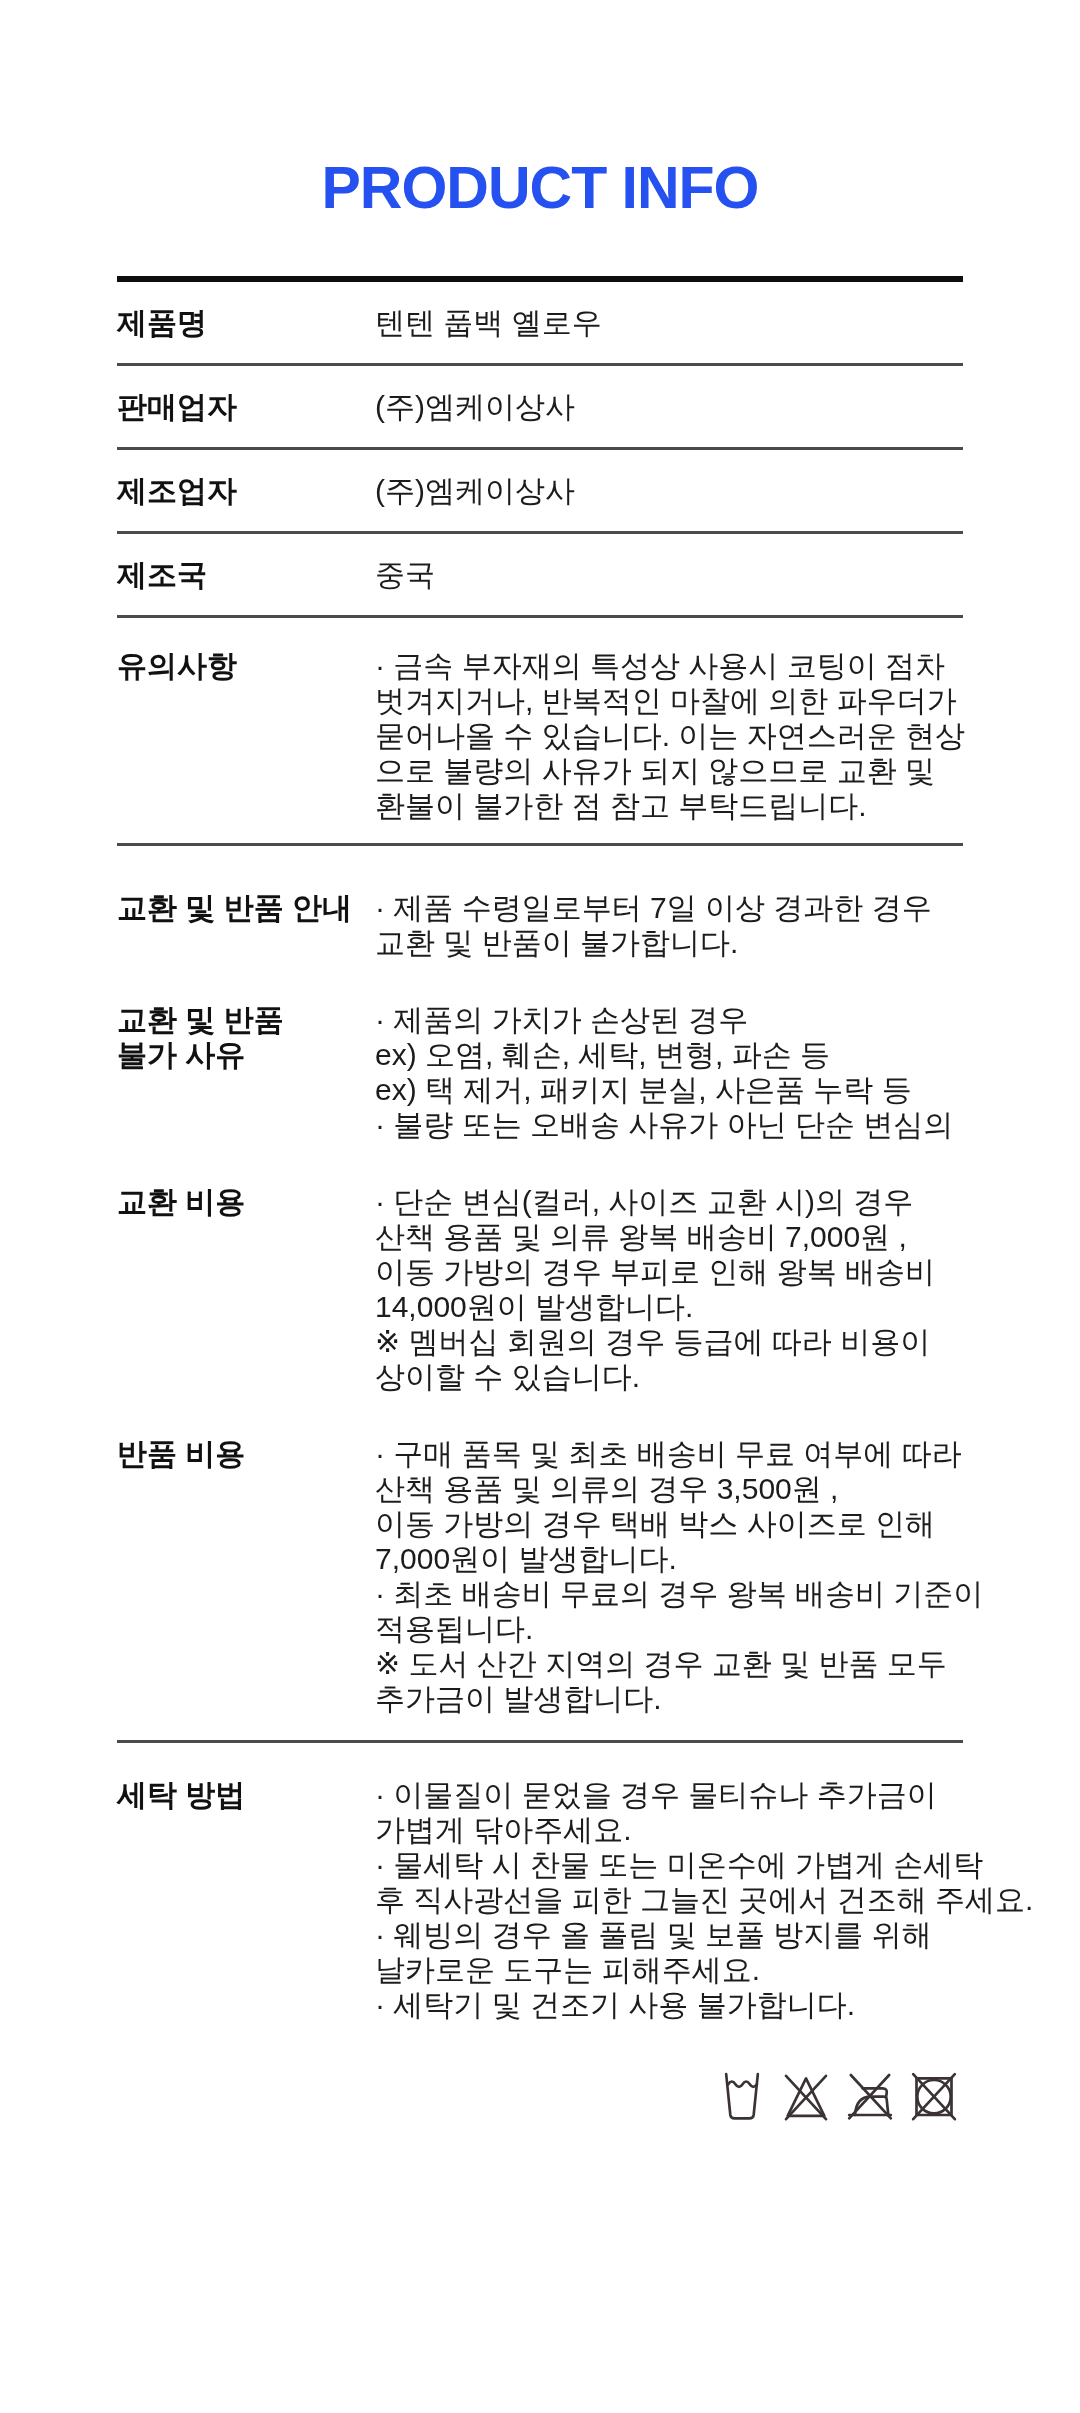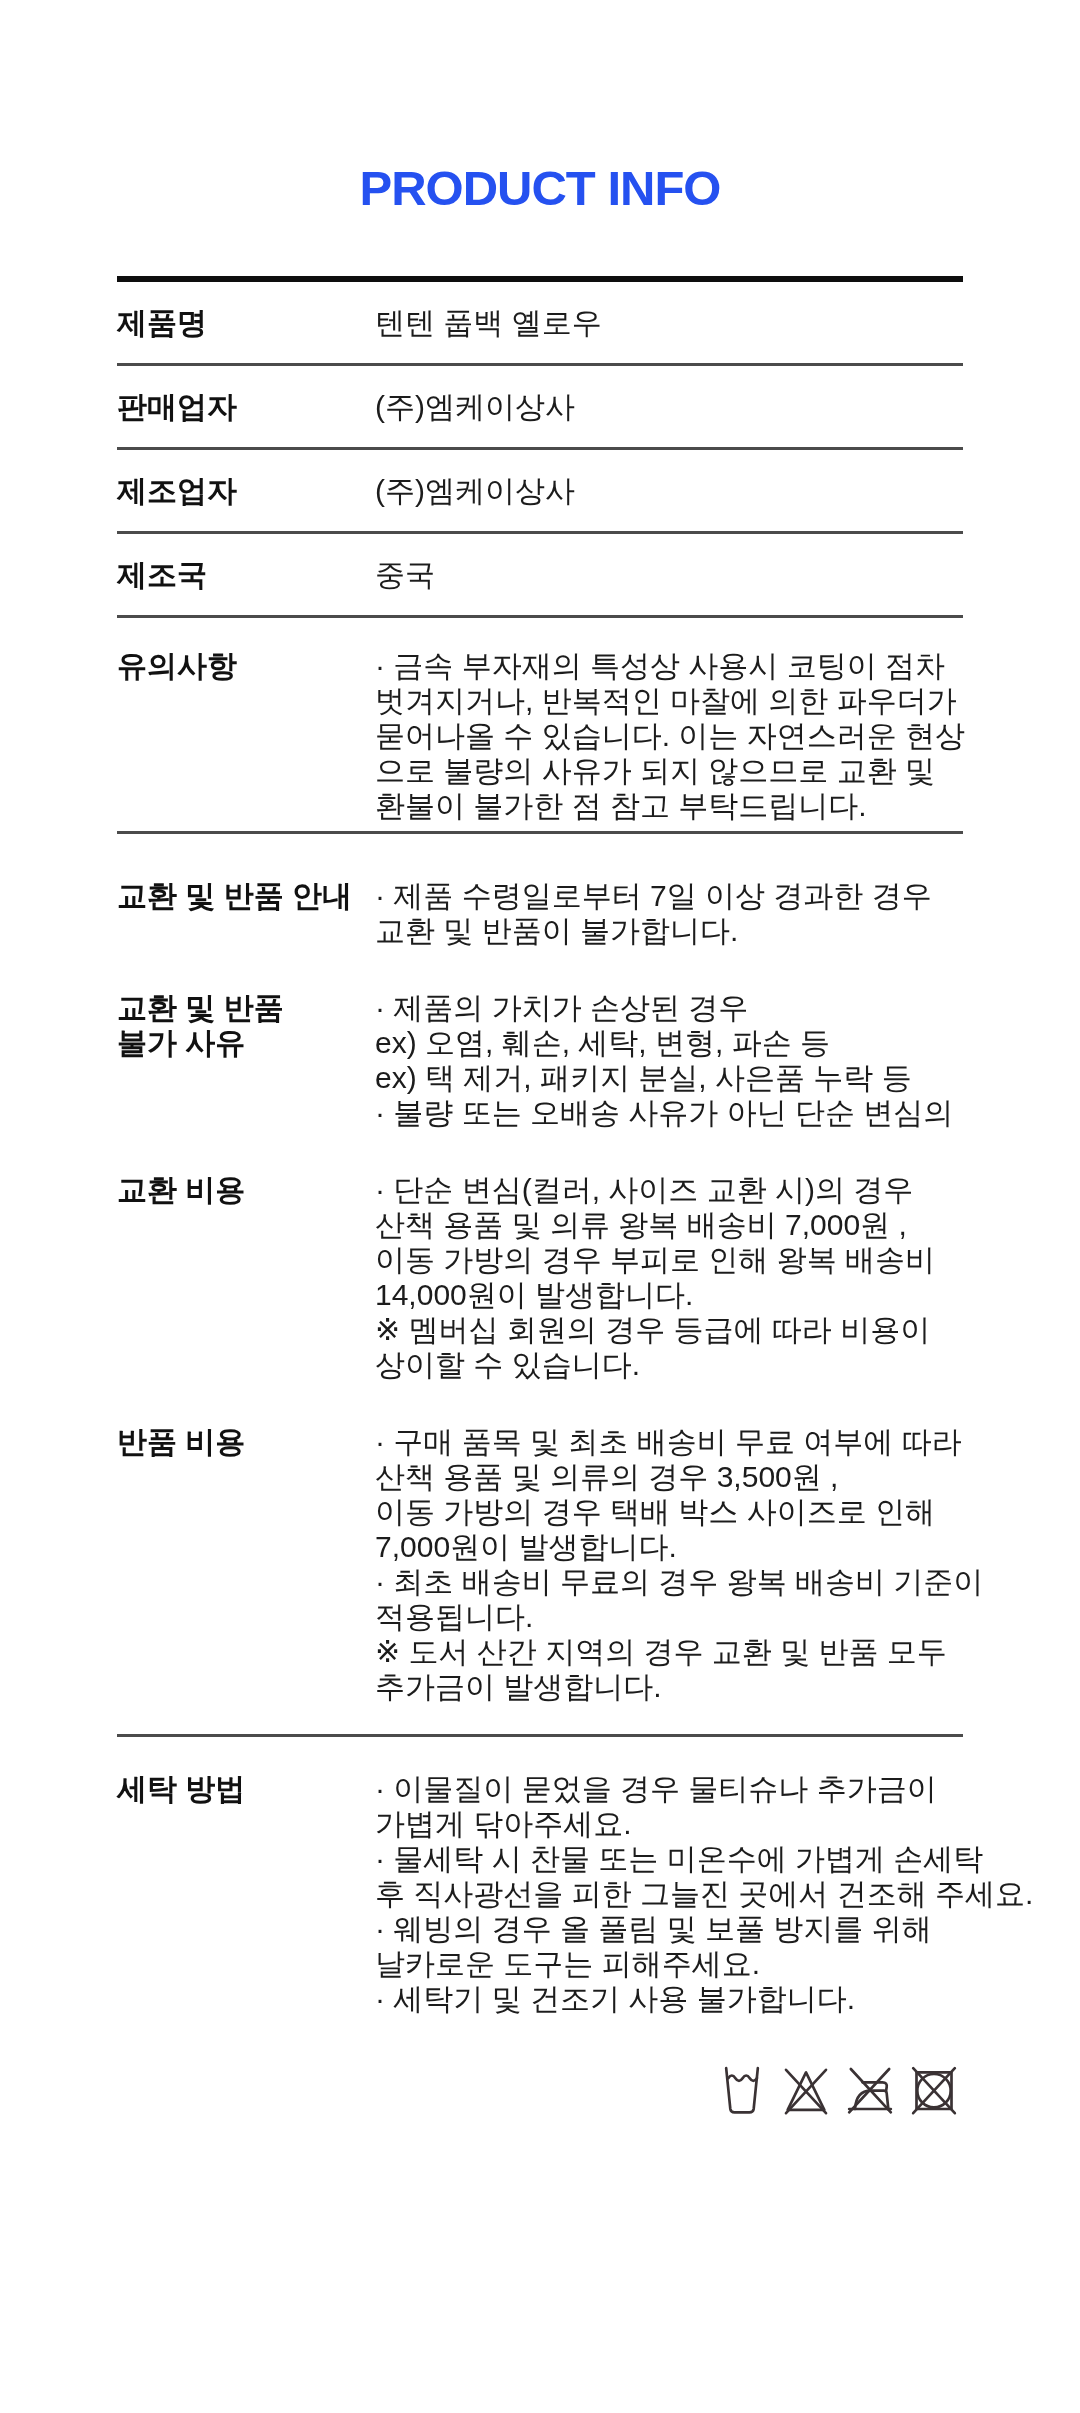--- a/index.html
+++ b/index.html
@@ -4,37 +4,37 @@
 <style>
   html,body { margin:0; padding:0; }
   body {
     width:1080px; height:2413px; background:#ffffff;
     font-family:"Liberation Sans","DejaVu Sans",sans-serif;
     color:#1c1c1c; overflow:hidden;
   }
   .page { padding:0 117px; }
   .header { padding-top:156px; text-align:center; }
   .title {
-    font-size:49px; font-weight:bold; letter-spacing:-1px;
+    font-size:59px; font-weight:bold; letter-spacing:-1px;
     color:var(--accent,#2551f0); line-height:64px;
   }
   .info-table { margin-top:56px; border-top:6px solid var(--rule-heavy,#0e0e0e); }
   .row {
     display:grid; grid-template-columns:258px 1fr;
     font-size:30px; line-height:35px;
   }
   .row.bordered { border-bottom:3px solid var(--rule-light,#4b4b4b); }
   .row.simple { padding:23px 0; }
-  .row.notice { padding:30px 0 8px; }
+  .row.notice { padding:30px 0 20px; }
   .label { font-weight:bold; color:#111; }
   .value {}
   .tline { white-space:nowrap; }
   .ex-wrap { padding:44px 0 22px; border-bottom:3px solid var(--rule-light,#4b4b4b); }
   .ex-wrap .row { margin-bottom:42px; }
-  .ex-wrap .row:last-child { margin-bottom:8px; }
+  .ex-wrap .row:last-child { margin-bottom:2px; }
   .wash-wrap { padding:34px 0 0 0; }
   .icons-row {
     display:flex; justify-content:flex-end; gap:14px;
     margin-top:45px; padding-right:4px;
   }
   .cicon svg { width:50px; height:56px; display:block; }
   .cicon path, .cicon line, .cicon rect, .cicon circle, .cicon polyline {
     fill:none; stroke:var(--icon-stroke,#3a3234); stroke-width:3.2; stroke-linecap:round; stroke-linejoin:round;
   }
 </style>

